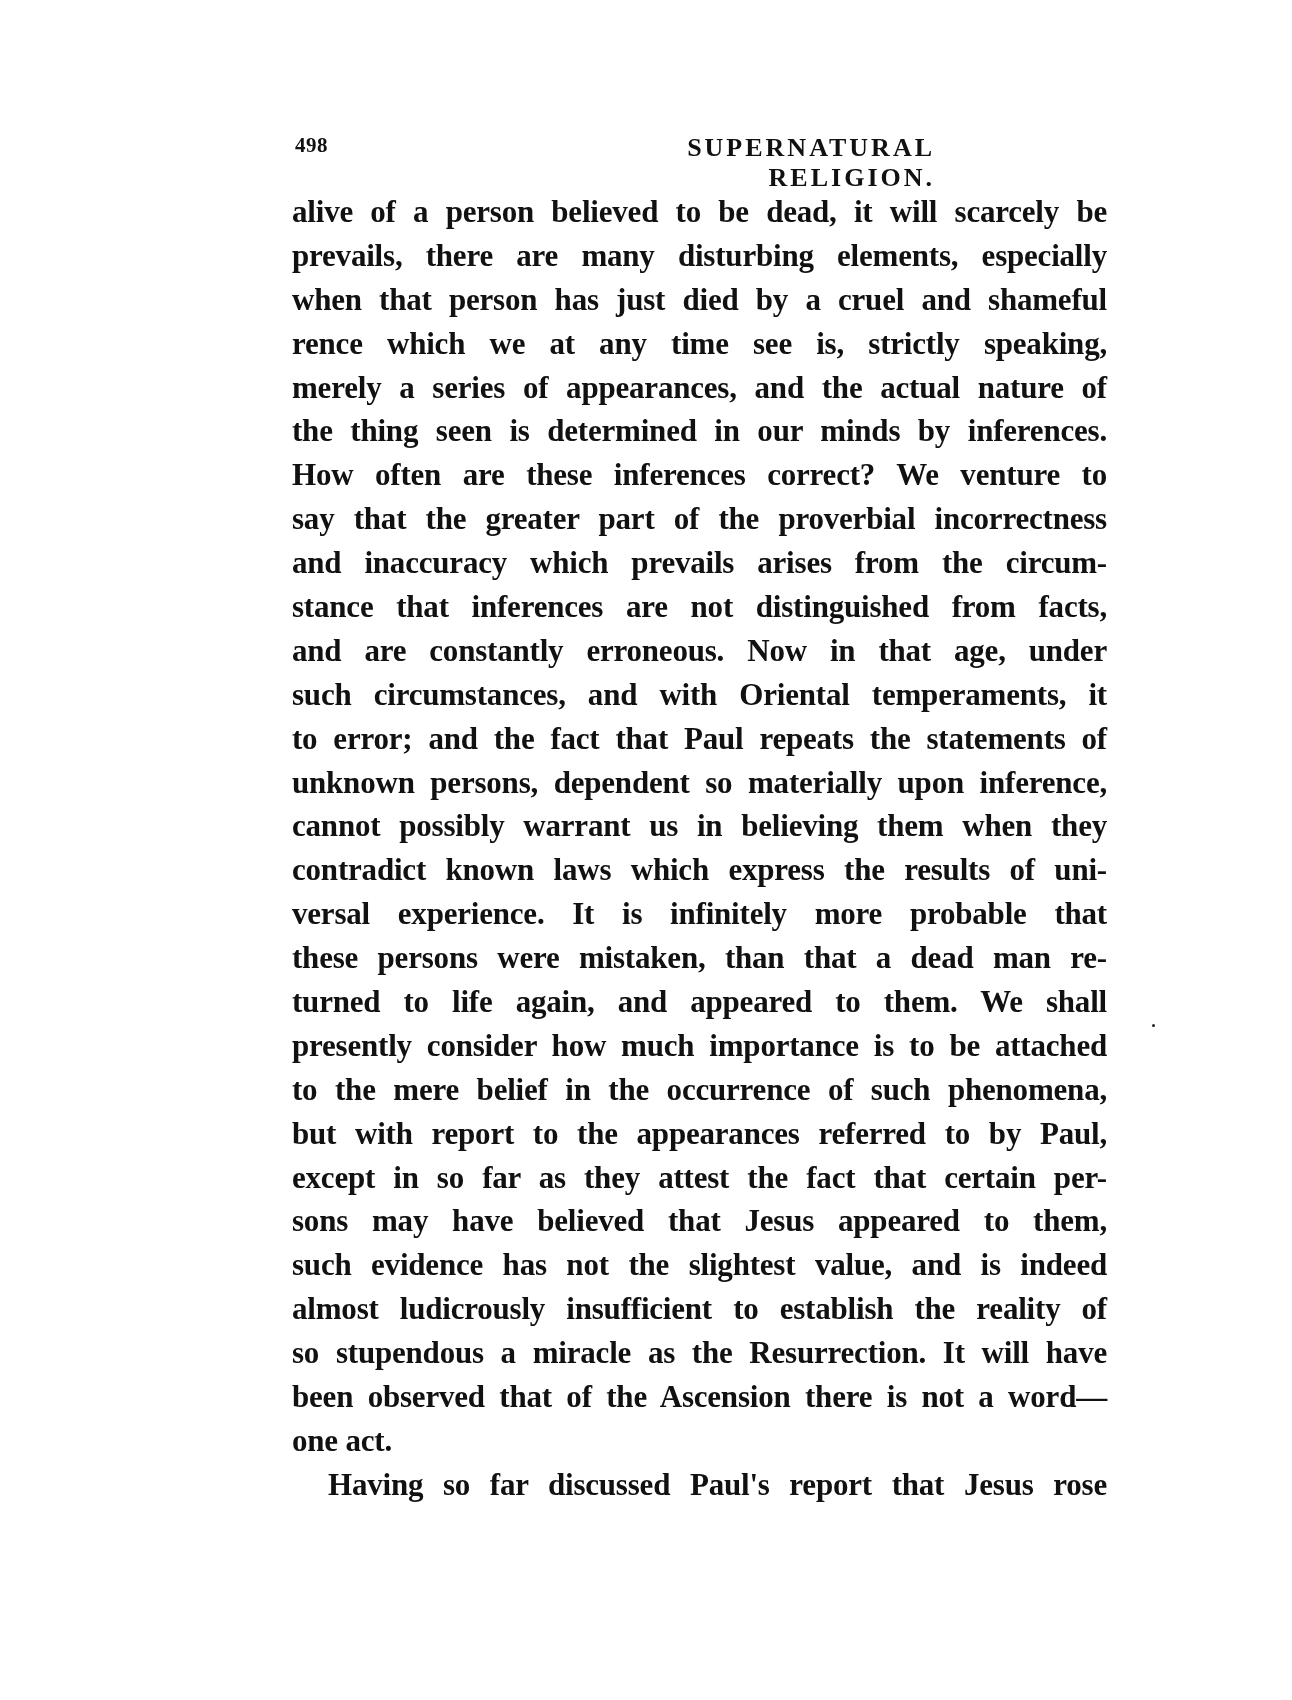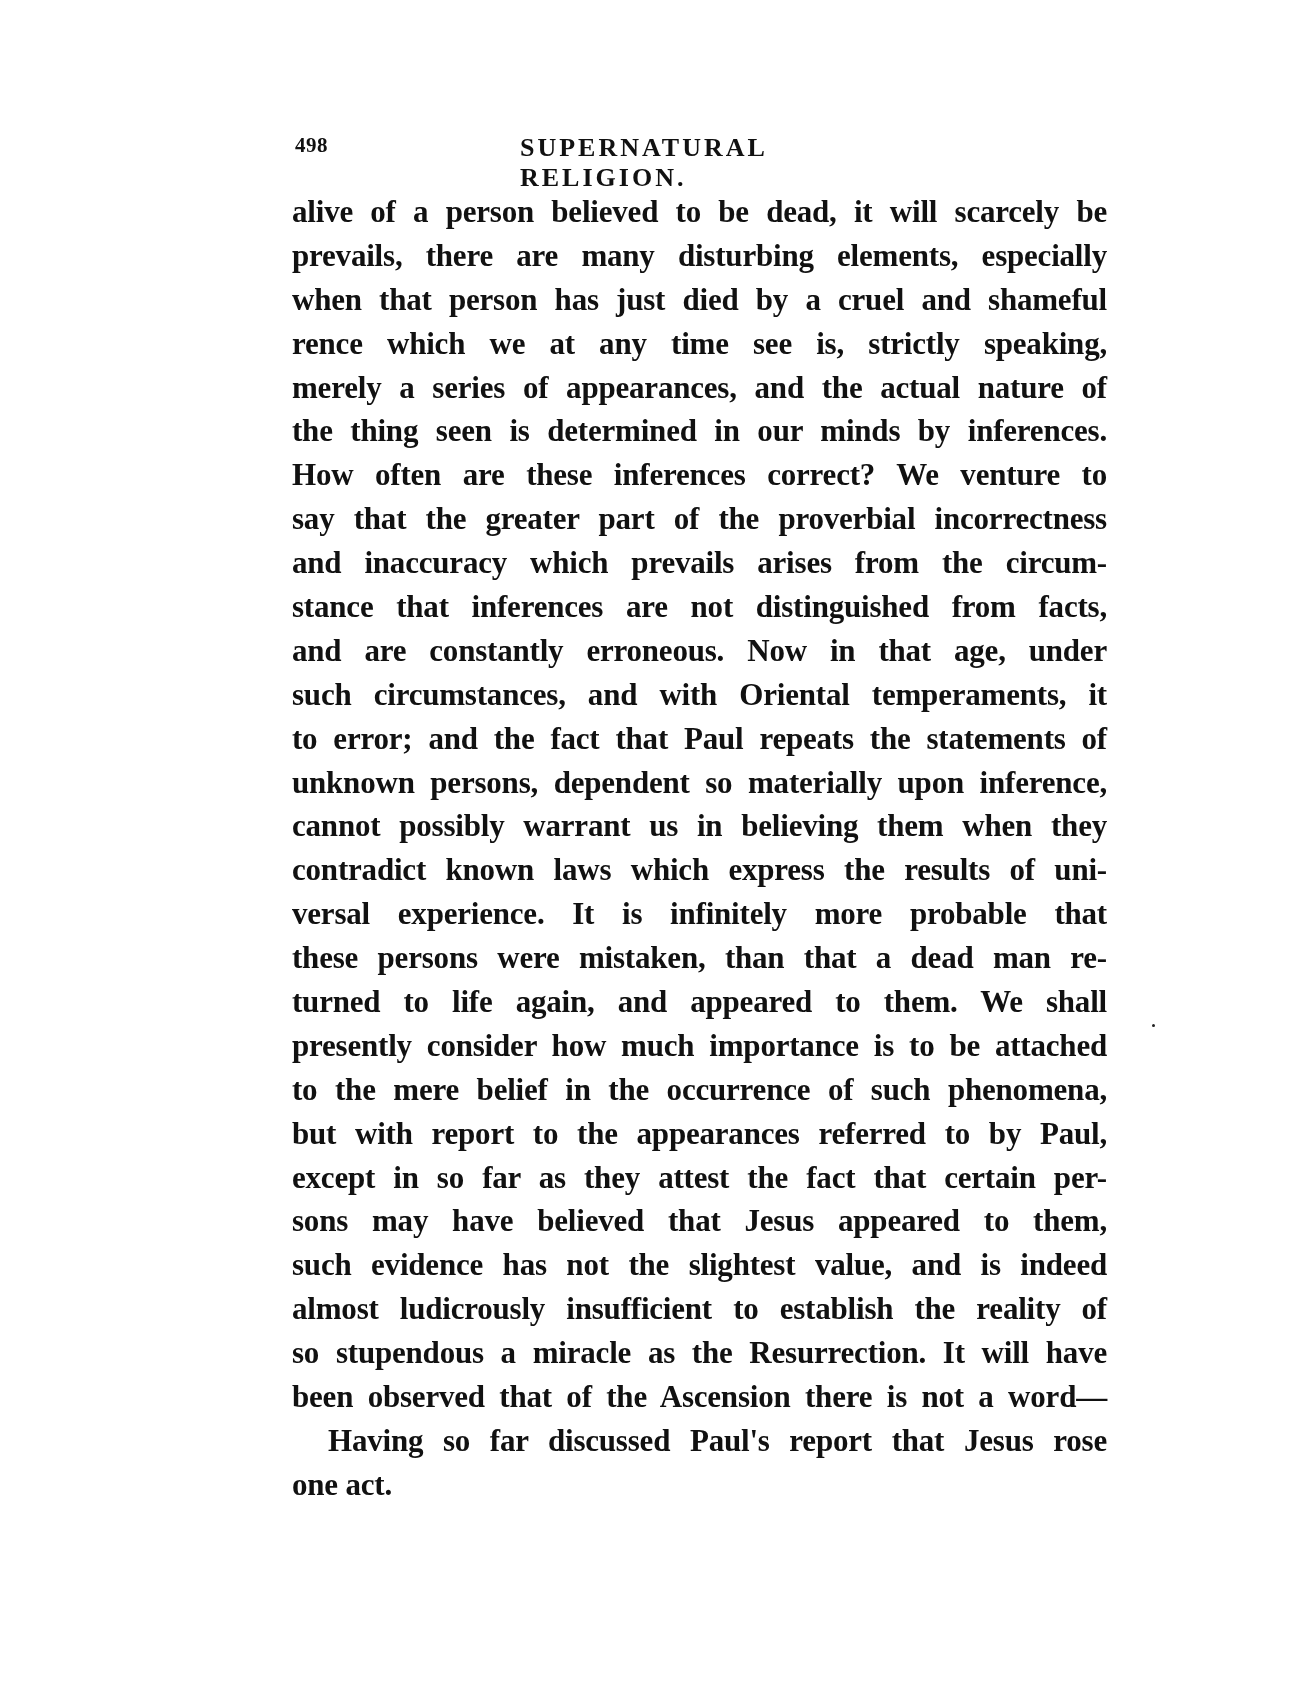--- a/index.html
+++ b/index.html
@@ -14,20 +14,21 @@
       overflow: hidden;
       font-family: "Liberation Serif", "DejaVu Serif", serif;
       color: #111111;
     }
     .page-header {
       position: absolute;
       top: 133px;
       left: 295px;
       width: 640px;
       height: 30px;
+      text-align: right;
     }
     .page-number {
       position: absolute;
       left: 0;
       top: 0;
       font-size: 21px;
       font-weight: bold;
       letter-spacing: 0.5px;
     }
     .running-head {
@@ -101,17 +102,17 @@
   <span class="line">turned to life again, and appeared to them. We shall</span>
   <span class="line">presently consider how much importance is to be attached</span>
   <span class="line">to the mere belief in the occurrence of such phenomena,</span>
   <span class="line">but with report to the appearances referred to by Paul,</span>
   <span class="line">except in so far as they attest the fact that certain per-</span>
   <span class="line">sons may have believed that Jesus appeared to them,</span>
   <span class="line">such evidence has not the slightest value, and is indeed</span>
   <span class="line">almost ludicrously insufficient to establish the reality of</span>
   <span class="line">so stupendous a miracle as the Resurrection. It will have</span>
   <span class="line">been observed that of the Ascension there is not a word—</span>
+  <span class="line last">one act.</span>
   <span class="line indent">Having so far discussed Paul's report that Jesus rose</span>
-  <span class="line last">one act.</span>
 </div>
 
 <div class="stray-dot"></div>
 
 </body></html>

